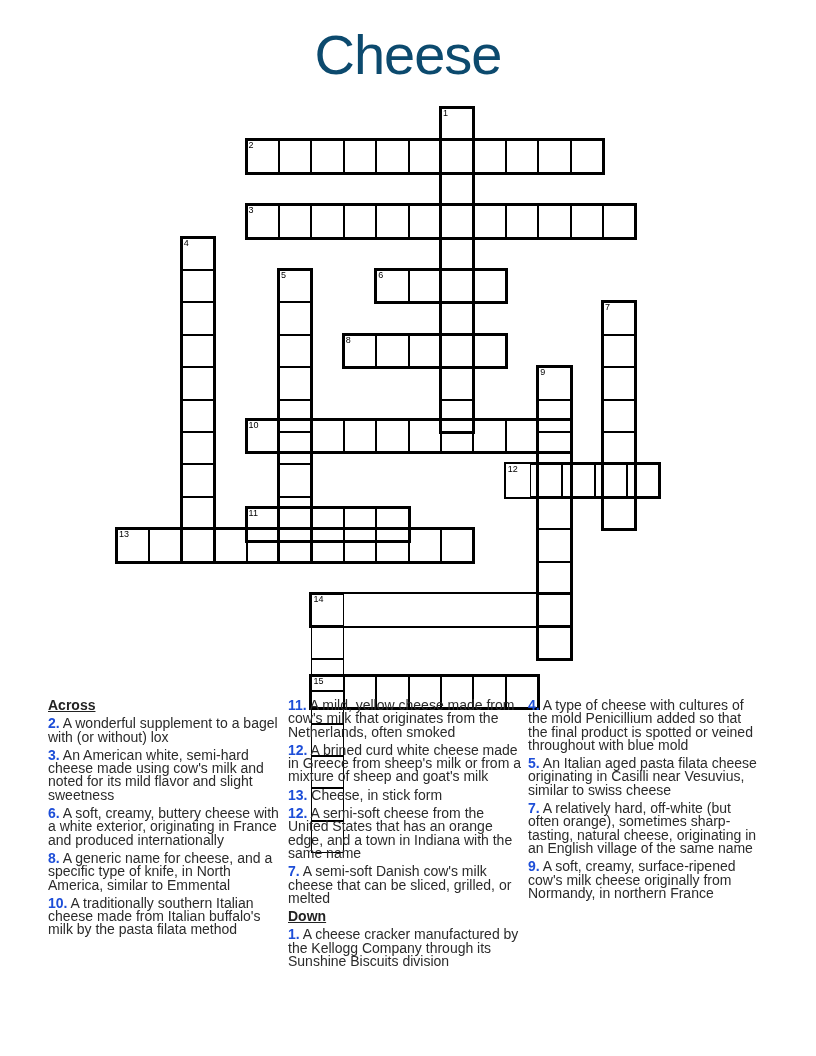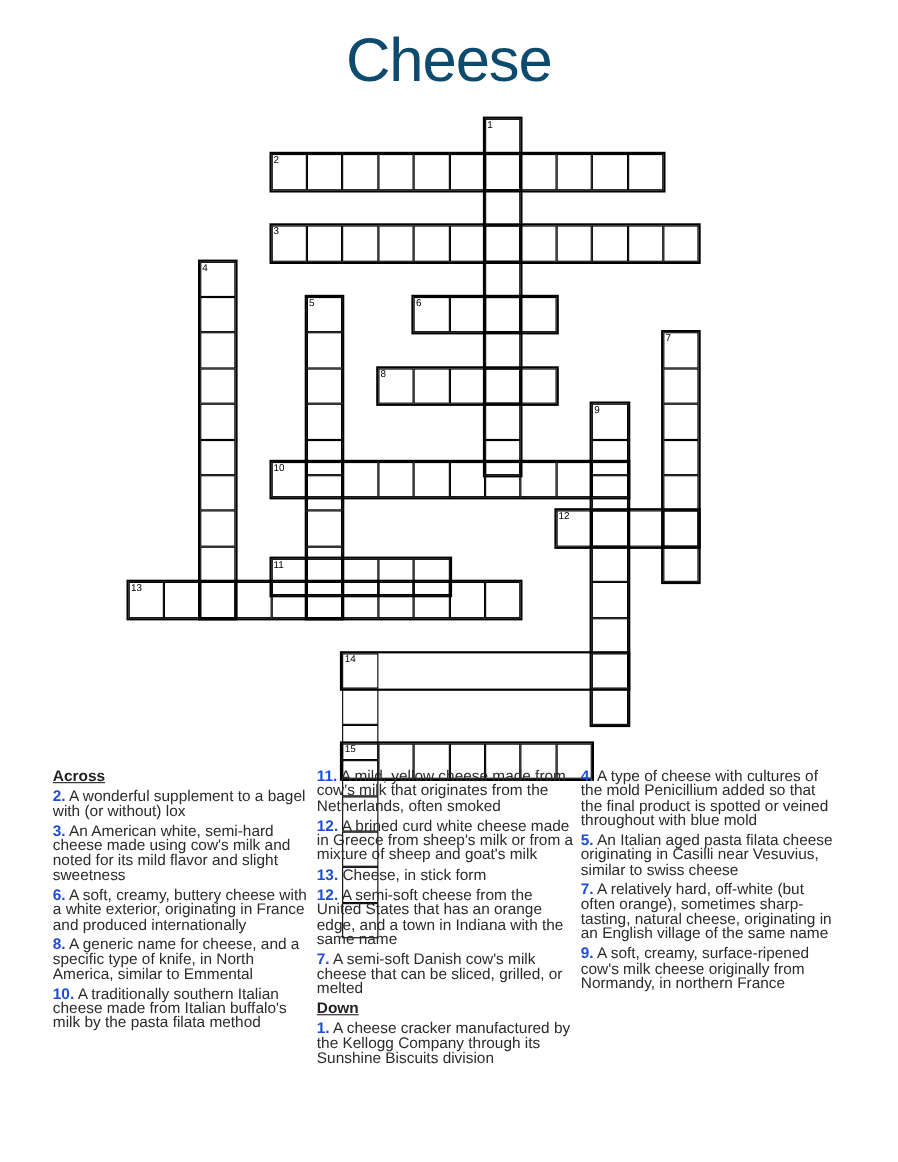--- a/index.html
+++ b/index.html
@@ -213,21 +213,21 @@
       <span class="wnum">10</span>
     </div>
     <div class="word across" style="left: 244.6px; top: 462.4px; width: 162px; height: 32.4px; margin-top: 44px;">
       <div class="cell"></div>
       <div class="cell"></div>
       <div class="cell"></div>
       <div class="cell"></div>
       <div class="cell"></div>
       <span class="wnum">11</span>
     </div>
-    <div class="word across" style="left: 503.8px; top: 462.4px; width: 129.6px; height: 32.4px;">
+    <div class="word across" style="left: 503.8px; top: 462.4px; width: 129.6px; height: 32.4px; padding-left: 24px;">
       <div class="cell"></div>
       <div class="cell"></div>
       <div class="cell"></div>
       <div class="cell"></div>
       <span class="wnum">12</span>
     </div>
     <div class="word across" style="left: 115px; top: 527.2px; width: 356.4px; height: 32.4px;">
       <div class="cell"></div>
       <div class="cell"></div>
       <div class="cell"></div>

